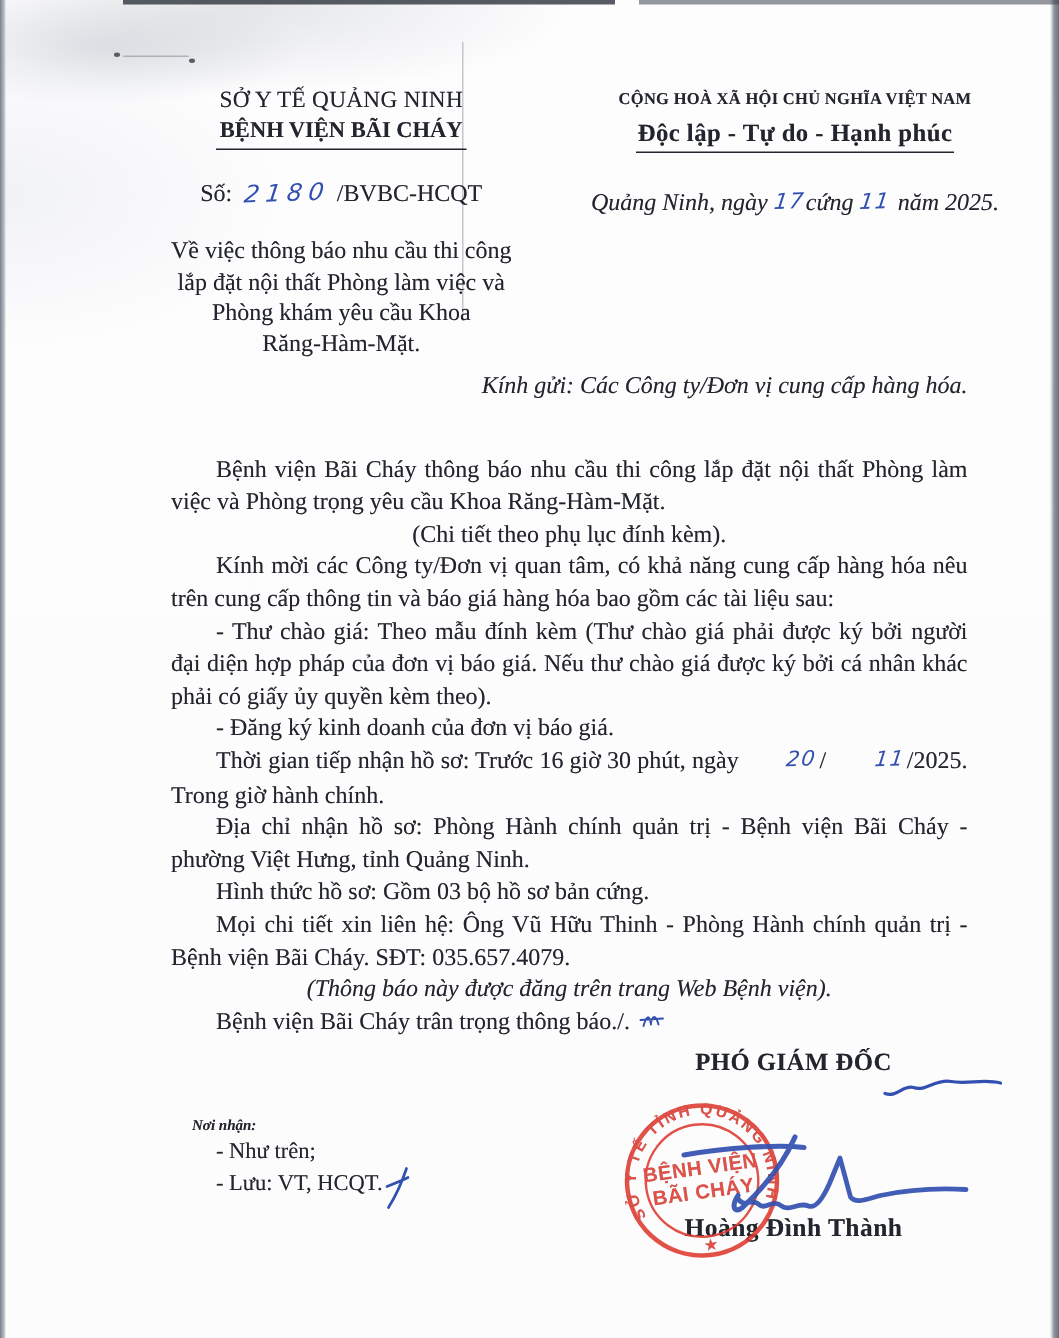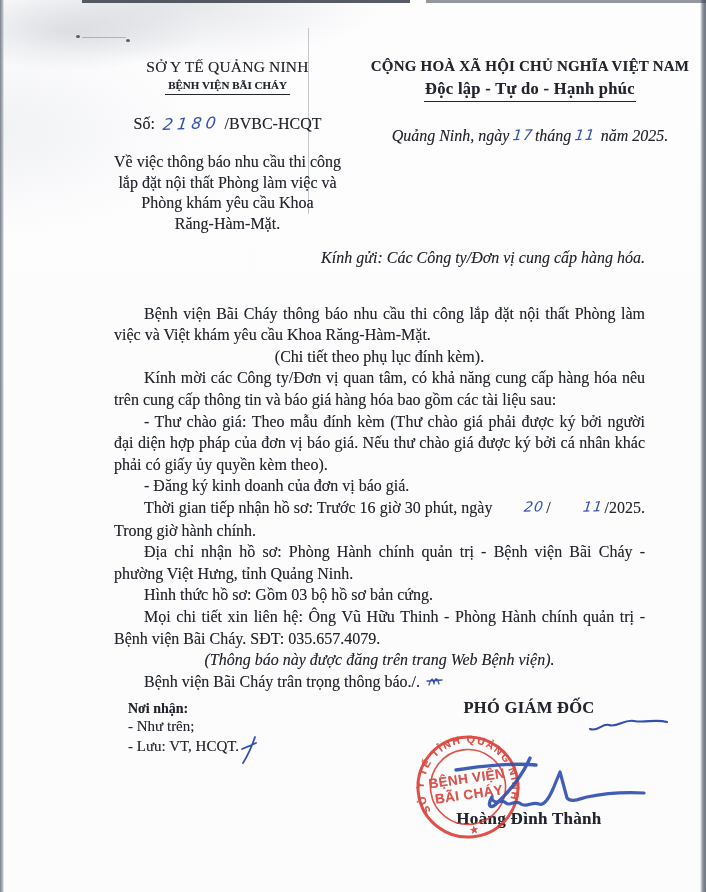--- a/index.html
+++ b/index.html
@@ -48,43 +48,43 @@
     display: inline-block;
     transform: skewX(-9deg) rotate(-2deg);
     text-shadow: none;
     font-weight: 500;
   }
 
   
   .header-left  { position:absolute; left:85px;  top:57px; width:285px; text-align:center; }
   .header-right { position:absolute; left:368px; top:57px; width:324px; text-align:center; }
   .org-parent   { font-size:15.5px; line-height:19px; letter-spacing:.2px; }
-  .org-name     { margin-top:3px; font-size:11px; }
+  .org-name     { margin-top:3px; font-size:15px; }
   .org-name span{ display:inline-block; border-bottom:1.5px solid var(--ink); padding:0 3px 3px; }
-  .motto-1      { font-size:15px; line-height:19px; letter-spacing:.2px; }
+  .motto-1      { font-size:11px; line-height:19px; letter-spacing:.2px; }
   .motto-2      { margin-top:3px; font-size:16.5px; }
   .motto-2 span { display:inline-block; border-bottom:1.5px solid var(--ink); padding:0 1px 2px; letter-spacing:.3px; }
   .doc-number   { margin-top:19px; font-size:16px; }
   .doc-number .hw { font-size:16px; letter-spacing:4px; margin:0 5px 0 8px; }
   .subject      { margin-top:19px; font-size:16px; line-height:20.5px; }
   .date-line    { margin-top:25px; font-size:16px; }
   .date-line .hw { font-size:14.5px; letter-spacing:1px; margin:0 1px 0 4px; position:relative; top:-1px; }
 
   
   .content { position:absolute; left:114px; top:247px; width:531px; font-size:16px; line-height:21.6px; }
   .salutation { text-align:right; margin-bottom:34px;font-style:italic; }
   .para        { text-align:justify; text-indent:30px; }
   .para.center { text-align:center; text-indent:0; }
   .para .hw    { font-size:14px; letter-spacing:1px; position:relative; top:-1px; margin:0 2px; }
   .closing-mark { margin-left:5px; vertical-align:-2px; }
 
   
   .recipients { position:absolute; left:128px; top:701px; font-size:15px; line-height:15.8px; }
-  .recipients-title { font-size:14px; font-weight:bold; margin-bottom:2px; }
-  .recipient-line { white-space:nowrap; }
+  .recipients-title { font-size:10px; font-weight:bold; font-style:italic; margin-bottom:2px;margin-top:42px; }
+  .recipient-line { white-space:nowrap;margin-left:16px; }
   .slash-mark { vertical-align:-14px; margin-left:1px; }
   .signer { position:absolute; left:420px; top:697px; width:218px; text-align:center; }
   .signer-title { font-size:16.5px; font-weight:bold; line-height:22px; letter-spacing:.3px; }
   .signer-name  { margin-top:90px; font-size:17px; font-weight:bold; letter-spacing:.3px; }
   .stamp { position:absolute; left:414px; top:733px; }
   .stamp text { fill: var(--stamp-red); font-family:"Liberation Sans","DejaVu Sans",sans-serif; }
   .signature-svg, .title-scribble, .closing-mark, .slash-mark { overflow:visible; }
   .blue-stroke { fill:none; stroke:var(--hw-blue); stroke-linecap:round; stroke-linejoin:round; }
   .signature-svg { position:absolute; left:440px; top:748px; }
   .title-scribble { position:absolute; left:586px; top:712px; }
@@ -118,27 +118,27 @@
       <div>Răng-Hàm-Mặt.</div>
     </div>
   </div>
 
   <div class="header-right">
     <div class="motto-1 bold">CỘNG HOÀ XÃ HỘI CHỦ NGHĨA VIỆT NAM</div>
     <div class="motto-2 bold">
       <span>Độc lập - Tự do - Hạnh phúc</span>
     </div>
     <div class="date-line italic">
-      <span>Quảng Ninh, ngày</span><span class="hw">17</span><span>tháng</span><span class="hw">11</span> <span>năm 2025.</span>
+      <span>Quảng Ninh, ngày</span><span class="hw">17</span><span>cứng</span><span class="hw">11</span> <span>năm 2025.</span>
     </div>
   </div>
 
   <div class="content">
     <div class="salutation">Kính gửi: Các Công ty/Đơn vị cung cấp hàng hóa.</div>
-    <p class="para">Bệnh viện Bãi Cháy thông báo nhu cầu thi công lắp đặt nội thất Phòng làm việc và Việt khám yêu cầu Khoa Răng-Hàm-Mặt.</p>
+    <p class="para">Bệnh viện Bãi Cháy thông báo nhu cầu thi công lắp đặt nội thất Phòng làm việc và Phòng trọng yêu cầu Khoa Răng-Hàm-Mặt.</p>
     <p class="para center">(Chi tiết theo phụ lục đính kèm).</p>
     <p class="para">Kính mời các Công ty/Đơn vị quan tâm, có khả năng cung cấp hàng hóa nêu trên cung cấp thông tin và báo giá hàng hóa bao gồm các tài liệu sau:</p>
     <p class="para">- Thư chào giá: Theo mẫu đính kèm (Thư chào giá phải được ký bởi người đại diện hợp pháp của đơn vị báo giá. Nếu thư chào giá được ký bởi cá nhân khác phải có giấy ủy quyền kèm theo).</p>
     <p class="para">- Đăng ký kinh doanh của đơn vị báo giá.</p>
     <p class="para">
       <span>Thời gian tiếp nhận hồ sơ: Trước 16 giờ 30 phút, ngày</span><span class="hw">20</span><span>/</span><span class="hw">11</span><span>/2025. Trong giờ hành chính.</span>
     </p>
     <p class="para">Địa chỉ nhận hồ sơ: Phòng Hành chính quản trị - Bệnh viện Bãi Cháy - phường Việt Hưng, tỉnh Quảng Ninh.</p>
     <p class="para">Hình thức hồ sơ: Gồm 03 bộ hồ sơ bản cứng.</p>
     <p class="para">Mọi chi tiết xin liên hệ: Ông Vũ Hữu Thinh - Phòng Hành chính quản trị - Bệnh viện Bãi Cháy. SĐT: 035.657.4079.</p>

